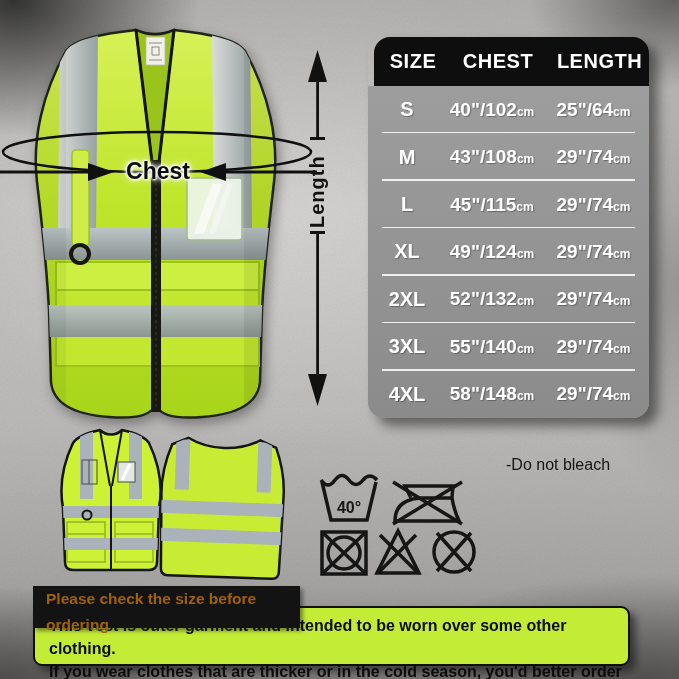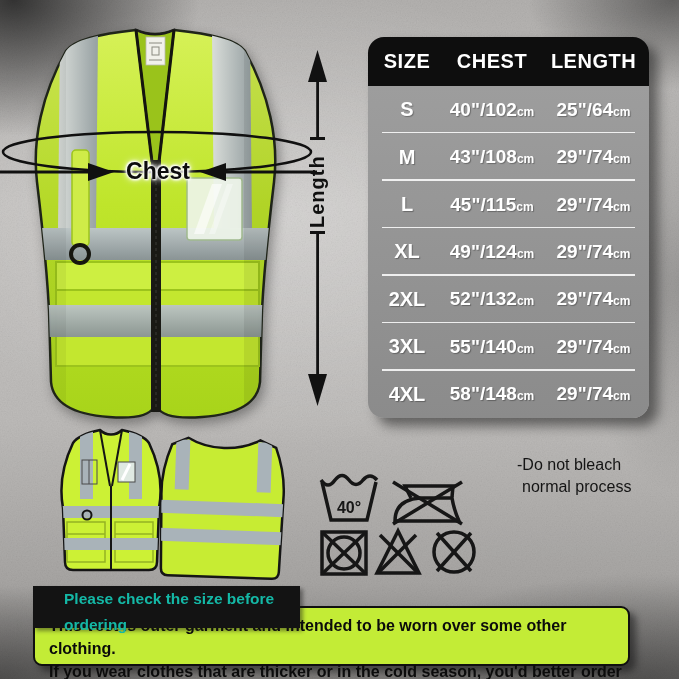--- a/index.html
+++ b/index.html
@@ -40,21 +40,21 @@
   }
 
   
   .size-table{
     left:368px;top:37px;width:281px;height:381px;border-radius:16px;
     box-shadow:9px 8px 12px rgba(25,25,25,.55);display:flex;flex-direction:column;
   }
   .st-head{
     height:49px;flex:0 0 49px;background:#0e0e0e;border-radius:16px 16px 0 0;
     display:grid;grid-template-columns:78px 92px 111px;align-items:center;text-align:center;
-    color:#fff;font-weight:700;font-size:20px;letter-spacing:.5px;
+    color:#fff;font-weight:700;font-size:20px;letter-spacing:.5px;margin-left:6px;
   }
   .st-body{
     flex:1;background:linear-gradient(#9d9d9d,#8b8b8b);
     border-radius:0 0 16px 16px;display:flex;flex-direction:column;
   }
   .st-row{
     flex:1;display:grid;grid-template-columns:78px 92px 111px;align-items:center;text-align:center;
     color:#fff;font-weight:700;font-size:19px;position:relative;
     text-shadow:1px 1px 1px rgba(0,0,0,.30);
   }
@@ -64,27 +64,27 @@
   }
   .st-size{font-size:20px;}
   .unit{font-size:12px;font-weight:700;}
 
   
   .mini-vests{left:50px;top:424px;}
 
   
   .care-icons{left:310px;top:466px;}
   .care-icons text{font-family:"Liberation Sans",sans-serif;}
-  .care-notes{left:517px;top:454px;font-size:16px;line-height:21.5px;color:#141414;z-index:3;}
+  .care-notes{left:501px;top:454px;font-size:16px;line-height:21.5px;color:#141414;z-index:3;}
   .care-notes .note:last-child{padding-left:5px;}
 
   
   .banner{
-    left:33px;top:586px;width:267px;height:42px;background:#131313;color:#14b8a6;
-    font-weight:700;font-size:15.5px;line-height:26px;padding-left:31px;box-sizing:border-box;
+    left:33px;top:586px;width:267px;height:42px;background:#131313;color:#a16207;
+    font-weight:700;font-size:15.5px;line-height:26px;padding-left:13px;box-sizing:border-box;
     z-index:6;box-shadow:3px 3px 4px rgba(20,20,20,.45);
   }
   .notice{
     left:33px;top:606px;width:597px;height:60px;background:#c3ec36;
     border:2px solid #101010;border-radius:9px;box-sizing:border-box;z-index:5;
     box-shadow:6px 6px 7px rgba(20,20,20,.55);
     padding:6px 0 0 14px;color:#0b0b0b;font-weight:700;font-size:16px;line-height:23px;
   }
 </style>
 </head>
@@ -278,21 +278,20 @@
     </g>
     <g fill="none" stroke="#161616" stroke-width="3.5">
       <circle cx="144" cy="86" r="20"></circle>
       <line x1="127" y1="67" x2="161" y2="105"></line>
       <line x1="161" y1="67" x2="127" y2="105"></line>
     </g>
   </svg>
 
   <div class="layer care-notes">
     <div class="note">-Do not bleach</div>
-    <div class="note">normal process</div>
   </div>
 
   <div class="layer banner">Please check the size before ordering</div>
   <div class="layer notice">
     <div>This vest is outer garment and intended to be worn over some other clothing.</div>
     <div>If you wear clothes that are thicker or in the cold season, you'd better order next size up.</div>
   </div>
 
 </div>
 

